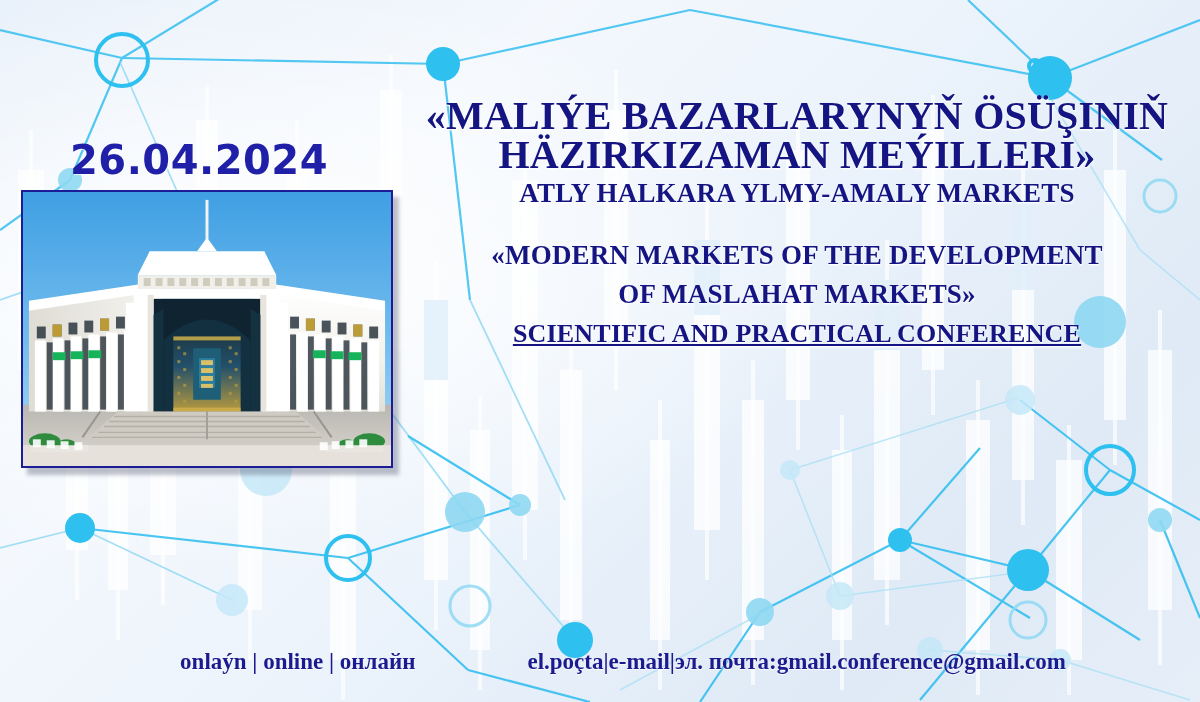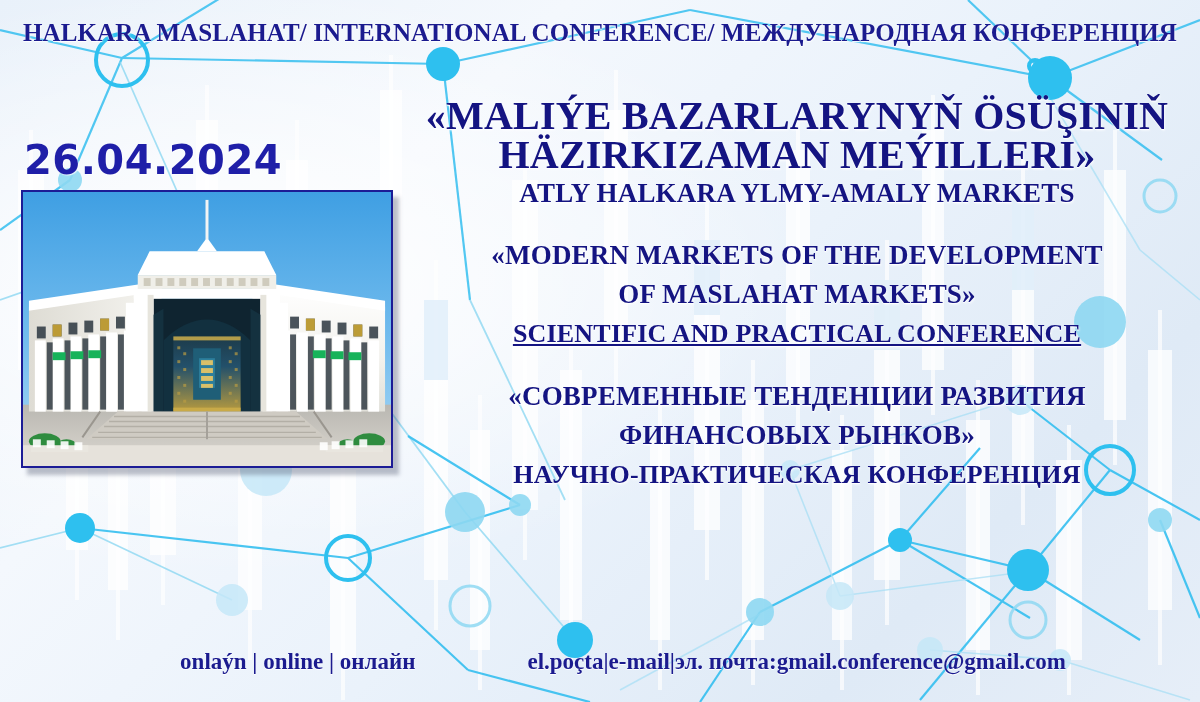--- a/index.html
+++ b/index.html
@@ -32,21 +32,21 @@
     font-weight:bold;
     letter-spacing:.1px;
     color:#1b1b8f;
     text-shadow:0 1px 0 rgba(255,255,255,.85), 1px 1px 2px rgba(255,255,255,.6);
     white-space:nowrap;
   }
   
   .date {
     position:absolute;
     top:137px; left:24px; width:350px;
-    text-align:left;
+    text-align:center;
     font-family:"DejaVu Sans", sans-serif;
     font-size:40px;
     font-weight:bold;
     letter-spacing:.5px;
     color:#1f1fa8;
     text-shadow:1px 1px 1px rgba(255,255,255,.8);
   }
   
   .photo-wrap {
     position:absolute;
@@ -261,21 +261,20 @@
       <circle cx="840" cy="596" r="14"></circle>
       <circle cx="930" cy="650" r="13"></circle>
       <circle cx="1060" cy="660" r="11"></circle>
       <circle cx="790" cy="470" r="10"></circle>
       <circle cx="232" cy="600" r="16"></circle>
       <circle cx="180" cy="248" r="30"></circle>
       <circle cx="266" cy="470" r="26"></circle>
     </g>
   </svg>
 
-  <div class="header-text">HALKARA MASLAHAT/ INTERNATIONAL CONFERENCE/ МЕЖДУНАРОДНАЯ КОНФЕРЕНЦИЯ</div>
 
   <div class="date">26.04.2024</div>
 
   <div class="photo-wrap">
     <svg class="photo-inner" viewBox="0 0 372 278" preserveAspectRatio="none">
       <defs>
         <linearGradient id="sky" x1="0" y1="0" x2="0" y2="1">
           <linearGradient></linearGradient>
           <stop offset="0%" stop-color="#3f9fe3"></stop>
           <stop offset="55%" stop-color="#74bdee"></stop>
@@ -506,25 +505,20 @@
       <div class="tline tm-1">HÄZIRKIZAMAN  MEÝILLERI»</div>
       <div class="tline tm-2">ATLY HALKARA YLMY-AMALY MARKETS</div>
     </div>
 
     <div class="tblock">
       <div class="tline en-1">«MODERN MARKETS OF THE DEVELOPMENT</div>
       <div class="tline en-1">OF MASLAHAT MARKETS»</div>
       <div class="tline en-2">SCIENTIFIC AND PRACTICAL CONFERENCE</div>
     </div>
 
-    <div class="tblock">
-      <div class="tline ru-1">«СОВРЕМЕННЫЕ ТЕНДЕНЦИИ РАЗВИТИЯ</div>
-      <div class="tline ru-1">ФИНАНСОВЫХ РЫНКОВ»</div>
-      <div class="tline ru-2">НАУЧНО-ПРАКТИЧЕСКАЯ  КОНФЕРЕНЦИЯ</div>
-    </div>
 
   </div>
 
   <div class="footer">
     <span>onlaýn | online | онлайн</span>
     <span>el.poçta|e-mail|эл. почта:gmail.conference@gmail.com</span>
   </div>
 
 </div>
 

